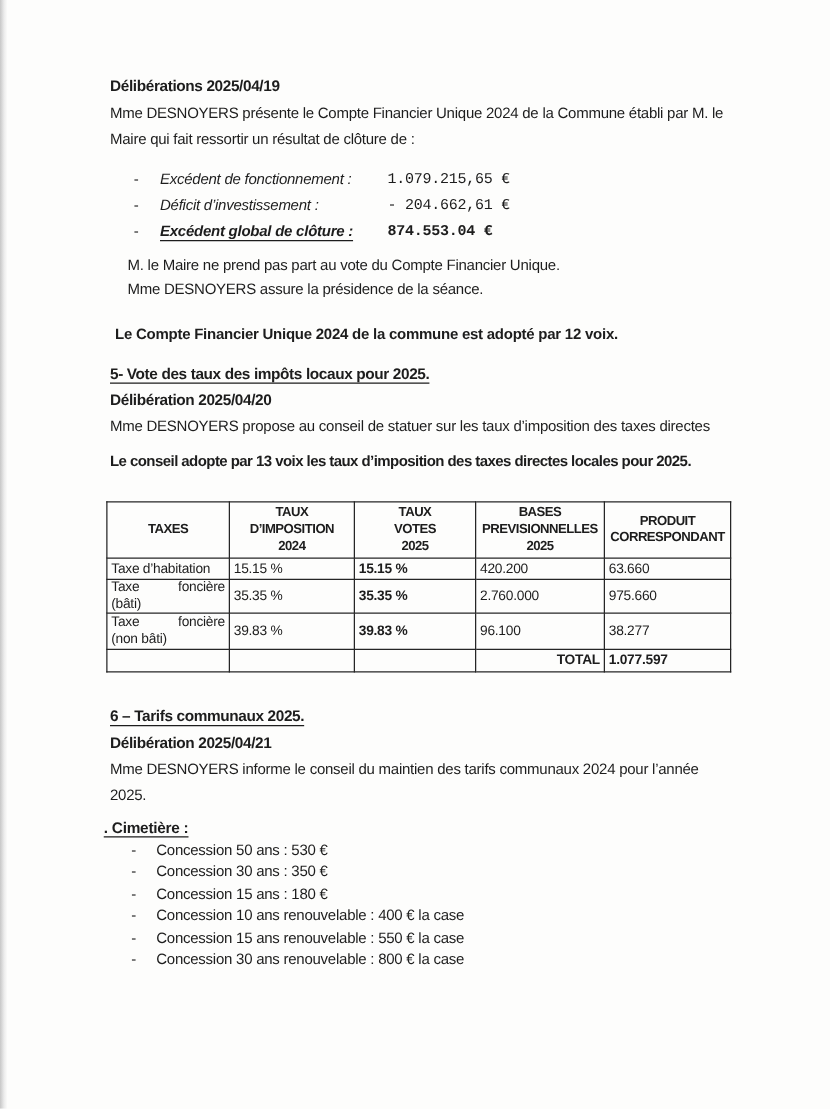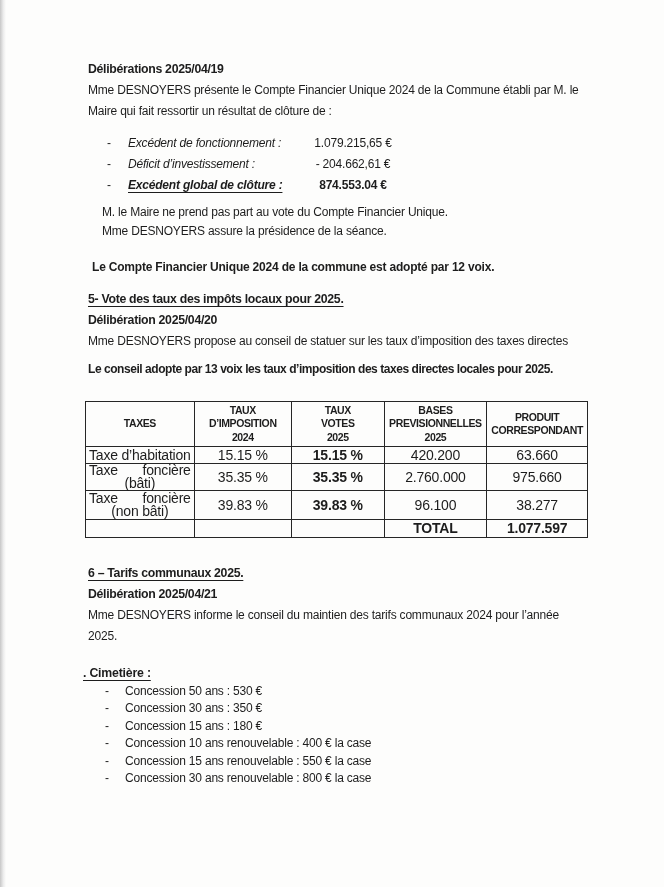--- a/index.html
+++ b/index.html
@@ -34,21 +34,21 @@
     text-underline-offset:2.5px;
   }
   .bold { font-weight:bold; }
   .tight { letter-spacing:-0.45px; }
 
   
   .results { margin-top:11px; }
   .res-row { display:flex; font-size:12px; line-height:21px; white-space:nowrap; }
   .res-dash { width:21px; margin-left:19px; }
   .res-label { width:182px;font-style:italic; }
-  .res-amount { width:86px; text-align:center; }
+  .res-amount { width:86px; text-align:left;font-family:Liberation Mono, monospace; }
 
   .notes { margin-top:7px; margin-left:14px; }
   .note-ln { font-size:12px; line-height:19px; white-space:nowrap; }
 
   .adoption4 { margin-top:16px; margin-left:4px; }
   .adoption5 { margin-top:7px; }
 
   .mt-s5h { margin-top:11px; }
 
   
@@ -62,38 +62,38 @@
     padding:0 3px;
     overflow:visible;
   }
   table.taxes th {
     font-size:10.5px; font-weight:bold; letter-spacing:-0.4px;
     text-align:center; vertical-align:middle;
     line-height:13.5px; white-space:nowrap;
     height:44px;
   }
   table.taxes td {
-    font-size:14px; letter-spacing:-0.2px;
-    text-align:center; vertical-align:middle;
+    font-size:11px; letter-spacing:-0.2px;
+    vertical-align:middle;
     line-height:13px; white-space:nowrap;
   }
   .r-single { height:17px; }
   .r-two { height:27px; }
   .r-three { height:29px; }
   .r-total { height:18px; }
   td.namecell { text-align:left; padding:1px 7px; vertical-align:top; }
   .just { text-align-last:justify; }
   td.vtop { vertical-align:top; padding-top:1px; }
   td.total-label-cell { text-align:right; font-weight:bold; padding-right:8px; font-size:12px; }
   td.total-value-cell { font-weight:bold; font-size:12px; }
   td.boldcell { font-weight:bold; }
 
   
   .mt-s6h { margin-top:25px; }
-  .tarif-title { margin-top:18px; margin-left:-5px; font-size:12.3px; line-height:17.5px; font-weight:bold; white-space:nowrap; }
+  .tarif-title { margin-top:7px; margin-left:-5px; font-size:12.3px; line-height:17.5px; font-weight:bold; white-space:nowrap; }
   .tarif-items { }
   .tarif-row { display:flex; font-size:12px; line-height:17.5px; white-space:nowrap; }
   .tarif-dash { width:20px; margin-left:17px; }
 </style>
 </head>
 <body>
 
 <div class="page">
   <div class="scan-edge"></div>
 

